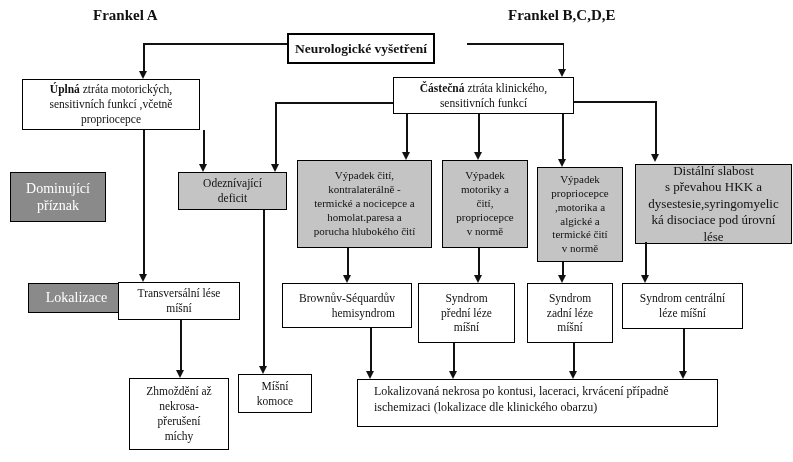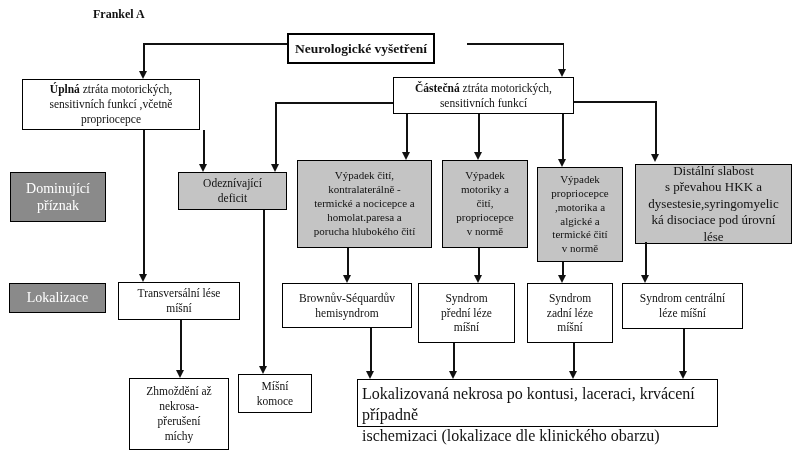--- a/index.html
+++ b/index.html
@@ -7,21 +7,21 @@
     position:relative;
     width:793px;height:462px;
     background:#ffffff;
     font-family:"Liberation Serif","DejaVu Serif",serif;
     color:#111;
     overflow:hidden;
   }
   .hdr{
     position:absolute;
     font-weight:bold;
-    font-size:12px;
+    font-size:15px;
     white-space:pre;
   }
   .box{
     position:absolute;
     box-sizing:border-box;
     border:1.5px solid #000;
     background:#ffffff;
     display:flex;
     align-items:center;
     justify-content:center;
@@ -36,50 +36,51 @@
   .box.label{
     background:#8a8a8a;
     color:#ffffff;
     font-size:14px;
     line-height:1.25;
   }
   .box.bigbottom{
     align-items:flex-start;
     justify-content:flex-start;
     text-align:left;
-    padding:4px 4px;
-    font-size:16px;
+    padding:4px 16px;
+    font-size:12px;
   }
   .vline{position:absolute;width:1.5px;background:#111;}
   .hline{position:absolute;height:1.5px;background:#111;}
   .arr{
     position:absolute;width:0;height:0;
     border-left:4.5px solid transparent;
     border-right:4.5px solid transparent;
     border-top:8px solid #111;
   }
 </style>
 </head>
 <body>
 
 <div class="canvas">
 
   <div class="hdr" style="left:93px;top:7px;">Frankel A</div>
+  <div class="hdr" style="left:508px;top:7px;">Frankel B,C,D,E</div>
 
   <div class="box root" style="left:287px;top:33px;width:148px;height:31px;">Neurologické vyšetření</div>
 
   <div class="box" style="left:22px;top:79px;width:178px;height:51px;"><span><b>Úplná</b><span> ztráta motorických,
 sensitivních funkcí ,včetně
 propriocepce</span></span></div>
-  <div class="box" style="left:393px;top:77px;width:181px;height:37px;"><span><b>Částečná</b><span> ztráta motorických,
+  <div class="box" style="left:393px;top:77px;width:181px;height:37px;"><span><b>Částečná</b><span> ztráta klinického,
 sensitivních funkcí</span></span></div>
 
   <div class="box label" style="left:10px;top:172px;width:96px;height:50px;">Dominující
 příznak</div>
-  <div class="box label" style="left:9px;top:283px;width:97px;height:30px;">Lokalizace</div>
+  <div class="box label" style="left:28px;top:283px;width:97px;height:30px;">Lokalizace</div>
 
   <div class="box gray" style="left:297px;top:160px;width:135px;height:88px;font-size:11px;line-height:1.27;">Výpadek čití,
 kontralaterálně -
 termické a nocicepce a
 homolat.paresa a
 porucha hlubokého čití</div>
   <div class="box gray" style="left:178px;top:172px;width:109px;height:38px;">Odeznívající
 deficit</div>
   <div class="box gray" style="left:442px;top:160px;width:86px;height:88px;font-size:11px;line-height:1.27;">Výpadek
 motoriky a
@@ -93,21 +94,21 @@
 termické čití
 v normě</div>
   <div class="box gray" style="left:635px;top:164px;width:157px;height:80px;font-size:13px;line-height:1.27;">Distální slabost
 s převahou HKK a
 dysestesie,syringomyelic
 ká disociace pod úrovní
 lése</div>
 
   <div class="box" style="left:118px;top:282px;width:122px;height:38px;">Transversální lése
 míšní</div>
-  <div class="box" style="left:282px;top:283px;width:130px;height:45px;">Brownův-Séquardův
+  <div class="box" style="left:282px;top:283px;width:130px;height:45px;text-align:right;">Brownův-Séquardův
 hemisyndrom</div>
   <div class="box" style="left:418px;top:283px;width:97px;height:60px;">Syndrom
 přední léze
 míšní</div>
   <div class="box" style="left:527px;top:283px;width:86px;height:60px;">Syndrom
 zadní léze
 míšní</div>
   <div class="box" style="left:129px;top:378px;width:100px;height:72px;">Zhmoždění až
 nekrosa-
 přerušení

